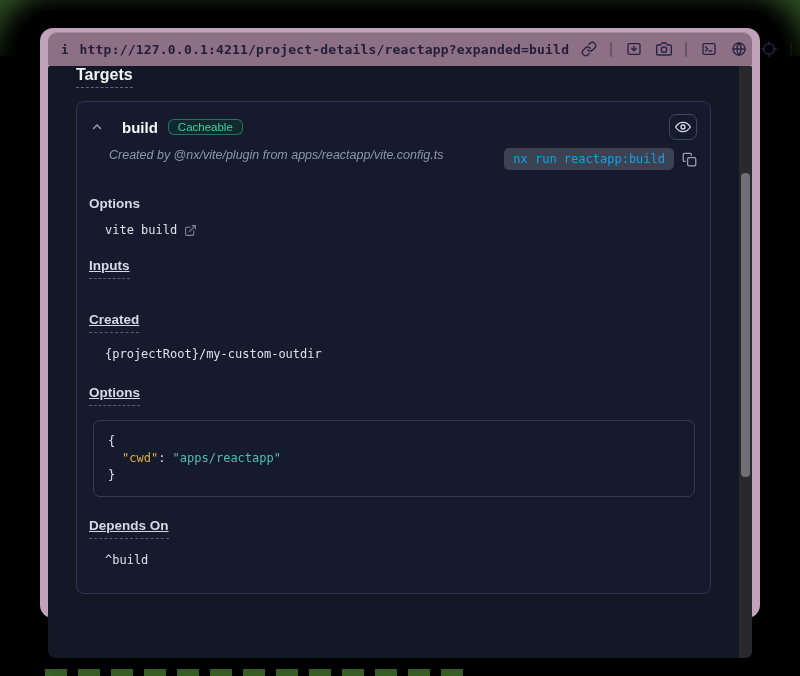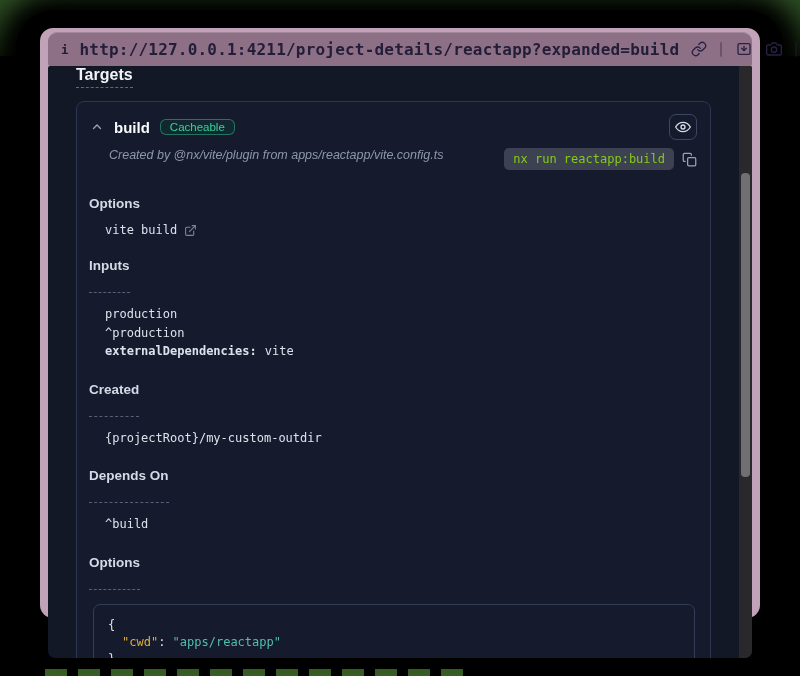--- a/index.html
+++ b/index.html
@@ -17,62 +17,62 @@
   .bottom-dashes span { width:22px; height:7px; background:#3c6527; }
 
   
   .window { position:absolute; left:40px; top:28px; width:720px; height:590px;
     background:#c2a2b8; border-radius:13px; padding:4px 8px 8px; z-index:3;
     box-shadow:0 14px 46px 12px rgba(0,0,0,.85); }
   .toolbar { height:34px; background:#8d7086; border-radius:9px 9px 2px 2px;
     display:flex; align-items:center; padding:0 13px; gap:11px;
     box-shadow:inset 0 1px 0 rgba(255,255,255,.18); }
   .info-glyph { font-family:"DejaVu Sans Mono",monospace; font-weight:bold; font-size:12.5px; color:#221d38; }
-  .url-text { font-family:"DejaVu Sans Mono",monospace; font-size:16px; font-weight:700;
+  .url-text { font-family:"DejaVu Sans Mono",monospace; font-size:13px; font-weight:700;
     color:#221d38; letter-spacing:.2px; white-space:nowrap; }
   .tb-actions { margin-left:auto; display:flex; align-items:center; gap:13px; color:#292243; }
   .tb-btn { width:17px; height:17px; display:flex; align-items:center; justify-content:center;
     background:none; border:none; padding:0; color:#292243; cursor:pointer; }
   .tb-btn svg { width:16px; height:16px; }
   .tb-divider { width:2px; height:15px; background:rgba(40,32,62,.35); border-radius:1px; }
 
   
   .content { position:relative; height:592px; background:#131826;
     border-radius:2px 2px 7px 7px; overflow:hidden; }
   .scrollbar { position:absolute; top:0; right:0; width:13px; height:100%; background:#29292c; z-index:5; }
   .scroll-thumb { position:absolute; top:107px; left:2px; width:9px; height:304px;
     background:#707074; border-radius:4px; }
 
   .targets-h { display:inline-block; margin:-3px 0 13px 28px; font-size:16px; font-weight:700;
     color:#f1f5f9; border-bottom:1px dashed #5e6a80; padding-bottom:3px; }
 
   .card { margin:0 41px 0 28px; border:1px solid #2c3650; border-radius:8px; background:#151b2c; }
   .card-header { display:flex; align-items:center; gap:10px; padding:12px 13px 6px 13px; }
   .chev { width:14px; height:14px; color:#9aa4b8; display:flex; }
-  .target-name { font-size:15px; font-weight:700; color:#f8fafc; }
+  .target-name { font-size:15px; font-weight:700; color:#f8fafc;margin-left:8px; }
   .badge { font-size:11.5px; color:#36d399; border:1px solid rgba(54,211,153,.45);
     background:rgba(6,78,59,.25); padding:1px 9px; border-radius:6px; font-weight:500; }
   .eye-btn { margin-left:auto; width:28px; height:26px; border:1px solid #3c4862; border-radius:7px;
     background:transparent; display:flex; align-items:center; justify-content:center;
     color:#d5dbe5; cursor:pointer; padding:0; }
   .eye-btn svg { width:16px; height:16px; }
 
   .card-subheader { display:flex; align-items:flex-start; padding:2px 13px 10px 32px; }
   .created-by { font-style:italic; color:#8d97ab; font-size:12.5px; }
   .chip-row { margin-left:auto; display:flex; align-items:center; gap:8px; }
-  .cmd-chip { font-family:"DejaVu Sans Mono",monospace; font-size:12px; color:#84cc16;
+  .cmd-chip { font-family:"DejaVu Sans Mono",monospace; font-size:12px; color:#0ea5e9;
     background:#3d4252; border-radius:5px; padding:4px 9px; white-space:nowrap; }
   .copy-btn { background:none; border:none; padding:0; color:#9aa4b6; display:flex; cursor:pointer; }
   .copy-btn svg { width:15px; height:15px; }
 
   .sections { padding:14px 13px 24px 12px; }
   .section { margin-bottom:19px; }
   .section:last-child { margin-bottom:0; }
   .sec-h { display:inline-block; font-size:13.5px; font-weight:600; color:#d4dbe6; margin:0 0 12px 0; }
-  .dashed { border-bottom:1px dashed #566178; padding-bottom:19px; }
+  .dashed { border-bottom:1px dashed #566178; padding-bottom:5px;text-decoration:underline; }
   .lines { padding-left:16px; }
   .mono, .code-line { font-family:"DejaVu Sans Mono",monospace; font-size:12px; color:#dce2eb; }
   .code-line { line-height:18.5px; white-space:pre; }
   .bold-key { font-weight:700; }
   .dep-val { margin-left:8px; }
   .cmd-line { display:flex; align-items:center; gap:7px; }
   .ext-link { color:#7c8699; display:flex; }
   .ext-link svg { width:13px; height:13px; }
 
   .json-block { border:1px solid #323d55; border-radius:7px; padding:12px 14px;
@@ -220,49 +220,44 @@
                       <polyline points="15 3 21 3 21 9"></polyline>
                       <line x1="10" y1="14" x2="21" y2="3"></line>
                     </svg>
                 </a>
               </div>
             </div>
           </div>
 
           <div class="section">
             <h4 class="sec-h dashed">Inputs</h4>
-            <div class="lines">
-              <div class="code-line">production</div>
-              <div class="code-line">^production</div>
-              <div class="code-line"><span class="bold-key">externalDependencies:</span><span class="dep-val">vite</span></div>
-            </div>
           </div>
 
           <div class="section">
             <h4 class="sec-h dashed">Created</h4>
             <div class="lines">
               <div class="code-line">{projectRoot}/my-custom-outdir</div>
-            </div>
-          </div>
-
-          <div class="section">
-            <h4 class="sec-h dashed">Depends On</h4>
-            <div class="lines">
-              <div class="code-line">^build</div>
             </div>
           </div>
 
           <div class="section">
             <h4 class="sec-h dashed">Options</h4>
             <div class="json-block">
               <div class="code-line">{</div>
               <div class="code-line json-indent"><span class="json-key">"cwd"</span><span>: </span><span class="json-str">"apps/reactapp"</span></div>
               <div class="code-line">}</div>
             </div>
           </div>
+
+          <div class="section">
+            <h4 class="sec-h dashed">Depends On</h4>
+            <div class="lines">
+              <div class="code-line">^build</div>
+            </div>
+          </div>
         </div>
       </div>
 
       
       
     </div>
   </div>
 </div>
 
 </body></html>

